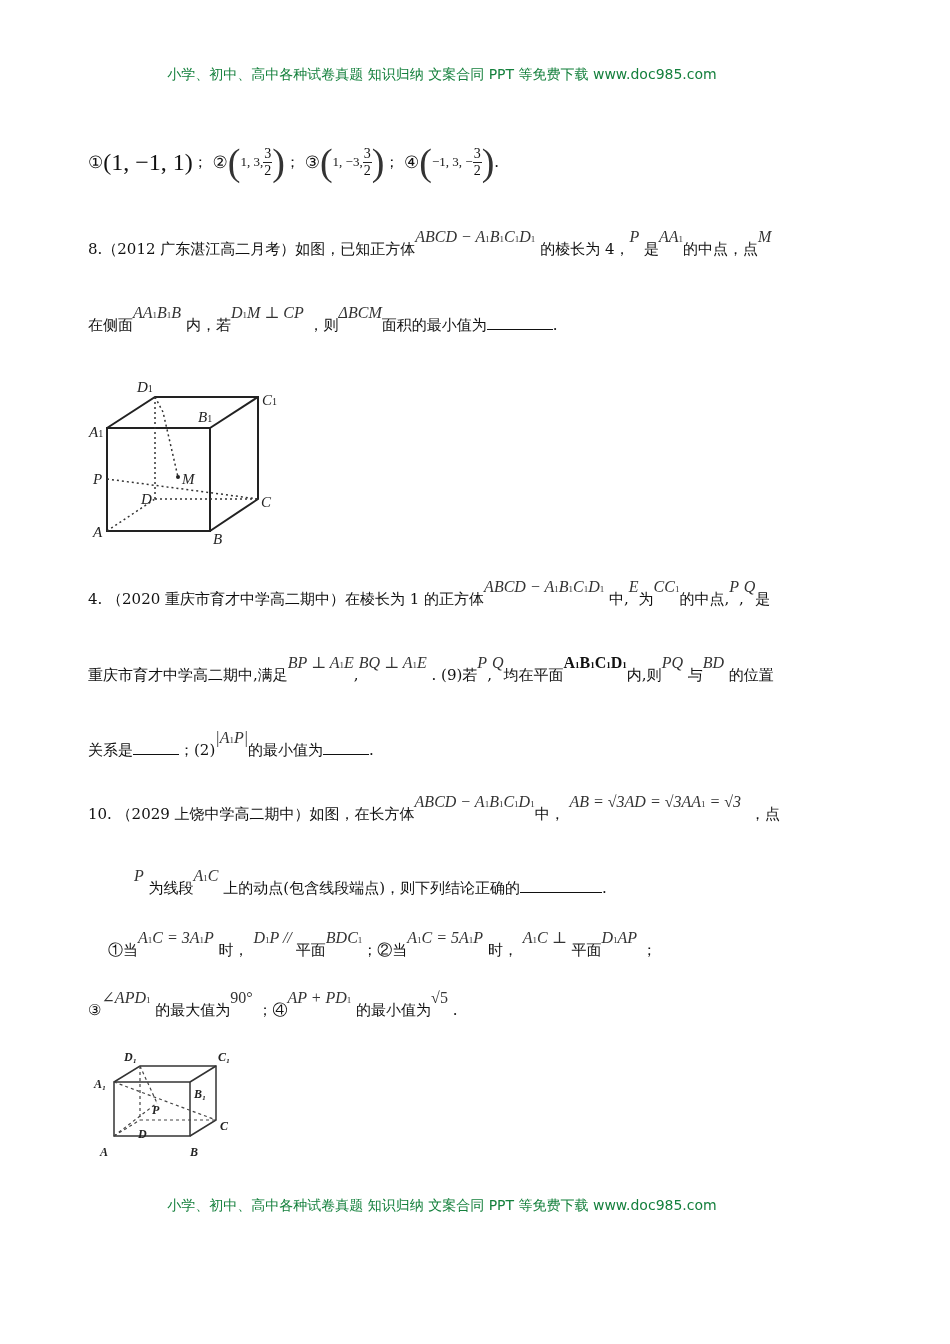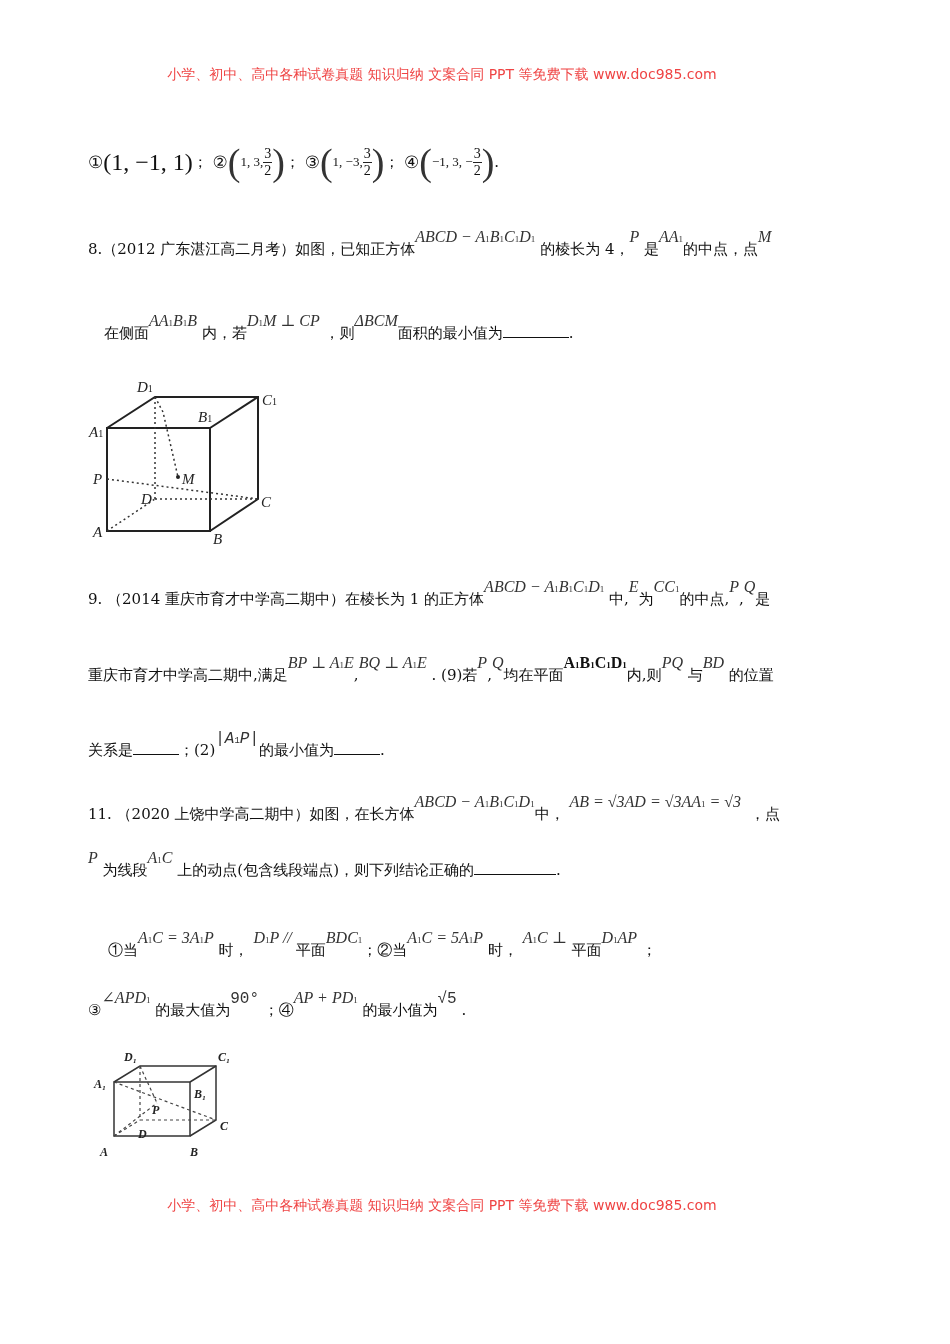--- a/index.html
+++ b/index.html
@@ -1,25 +1,25 @@
 <!DOCTYPE html>
 <html><head>
 <meta charset="utf-8">
 <style>
   html, body { margin: 0; padding: 0; background: #ffffff; }
   body { width: 950px; height: 1344px; position: relative; overflow: hidden;
          font-family: "DejaVu Serif", "Liberation Serif", serif; color: #111; }
   .hdr, .ftr { position: absolute; left: 0; width: 884px; text-align: center;
-         font-family: "DejaVu Sans", "Liberation Sans", sans-serif; font-size: 14px; color: #ef4444; }
+         font-family: "DejaVu Sans", "Liberation Sans", sans-serif; font-size: 14px; color: #15803d; }
   .hdr { top: 66px; }
   .ftr { top: 1197px; }
   .line { position: absolute; left: 88px; font-size: 15px; white-space: nowrap; }
   .m { font-family: "Liberation Serif", "DejaVu Serif", serif; font-style: italic; font-size: 16px;
        position: relative; top: -12px; color: #333; text-align: right; }
-  .mu { font-family: Liberation Mono, monospace; font-style: normal; font-size: 16px;
+  .mu { font-family: Liberation Serif, serif; font-style: normal; font-size: 16px;
        position: relative; top: -12px; color: #333; }
   .sub { font-size: 9px; font-style: normal; }
   .blank { display: inline-block; border-bottom: 1px solid #111; height: 14px; vertical-align: baseline; }
   .frac { display: inline-flex; flex-direction: column; align-items: center; vertical-align: middle;
           font-size: 14px; line-height: 16px; font-family: "Liberation Serif", serif; }
   .frac .num { border-bottom: 1px solid #222; padding: 0 1px; }
   .paren { font-size: 38px; font-weight: 100; vertical-align: middle; font-family: "Liberation Serif", serif;
            color: #333; }
   .tup { font-family: "Liberation Serif", serif; font-size: 13px; vertical-align: middle; }
   .fig { position: absolute; }
@@ -43,21 +43,21 @@
   <span style="font-size:17px;vertical-align:middle">④</span><span class="paren">(</span><span class="tup">−1, 3, −</span><span class="frac">
       <span class="num">3</span>
       <span>2</span>
     </span><span class="paren">)</span><span style="vertical-align:middle">.</span>
 </div>
 
 <div class="line" style="top:240px;">
   <span>8.（2012 广东湛江高二月考）如图，已知正方体</span><span class="m"><span>ABCD − A</span><span class="sub">1</span><span>B</span><span class="sub">1</span><span>C</span><span class="sub">1</span><span>D</span><span class="sub">1</span></span>
   <span>的棱长为 4，</span><span class="m">P</span> <span>是</span><span class="m"><span>AA</span><span class="sub">1</span></span><span>的中点，点</span><span class="m">M</span>
 </div>
-<div class="line" style="top:323px;margin-left:16px;">
+<div class="line" style="top:315px;">
   <span>在侧面</span><span class="m"><span>AA</span><span class="sub">1</span><span>B</span><span class="sub">1</span><span>B</span></span>
   <span>内，若</span><span class="m"><span>D</span><span class="sub">1</span><span>M ⊥ CP</span></span>
   <span>，则</span><span class="m">ΔBCM</span><span>面积的最小值为</span><span class="blank" style="width:66px"></span><span>.</span>
 </div>
 
 <svg class="fig" style="left:85px;top:372px;" width="200" height="175" viewBox="0 0 200 175">
   <g stroke="#222" stroke-width="2" fill="none">
     <rect x="22" y="56" width="103" height="103"></rect>
     <polyline points="22,56 70,25 173,25 173,127 125,159"></polyline>
     <line x1="125" y1="56" x2="173" y2="25"></line>
@@ -78,37 +78,37 @@
     <text x="97" y="112">M</text>
     <text x="8" y="112">P</text>
     <text x="56" y="132">D</text>
     <text x="176" y="135">C</text>
     <text x="8" y="165">A</text>
     <text x="128" y="172">B</text>
   </g>
 </svg>
 
 <div class="line" style="top:590px;">
-  <span>9.  （2014 重庆市育才中学高二期中）在棱长为 1 的正方体</span><span class="m"><span>ABCD − A</span><span class="sub">1</span>B<span class="sub">1</span>C<span class="sub">1</span>D<span class="sub">1</span></span>
+  <span>4.  （2020 重庆市育才中学高二期中）在棱长为 1 的正方体</span><span class="m"><span>ABCD − A</span><span class="sub">1</span>B<span class="sub">1</span>C<span class="sub">1</span>D<span class="sub">1</span></span>
   <span>中,</span><span class="m">E</span><span>为</span><span class="m"><span>CC</span><span class="sub">1</span></span><span>的中点,</span><span class="m">P</span><span>,</span><span class="m">Q</span><span>是</span>
 </div>
 <div class="line" style="top:665px;">
   <span>重庆市育才中学高二期中,满足</span><span class="m"><span>BP ⊥ A</span><span class="sub">1</span><span>E</span></span><span>,</span><span class="m"><span>BQ ⊥ A</span><span class="sub">1</span><span>E</span></span>
   <span>. (9)若</span><span class="m">P</span><span>,</span><span class="m">Q</span><span>均在平面</span><span class="bold"><span>A</span><span class="sub">1</span>B<span class="sub">1</span>C<span class="sub">1</span>D<span class="sub">1</span></span><span>内,则</span><span class="m">PQ</span> <span>与</span><span class="m">BD</span> <span>的位置</span>
 </div>
 <div class="line" style="top:740px;">
   <span>关系是</span><span class="blank" style="width:46px"></span><span>；(2)</span><span class="mu"><span style="font-style:italic">|A</span><span class="sub">1</span><span style="font-style:italic">P|</span></span><span>的最小值为</span><span class="blank" style="width:46px"></span><span>.</span>
 </div>
 
 <div class="line" style="top:805px;">
-  <span>11.  （2020 上饶中学高二期中）如图，在长方体</span><span class="m"><span>ABCD − A</span><span class="sub">1</span>B<span class="sub">1</span>C<span class="sub">1</span>D<span class="sub">1</span></span><span>中，</span>
+  <span>10.  （2029 上饶中学高二期中）如图，在长方体</span><span class="m"><span>ABCD − A</span><span class="sub">1</span>B<span class="sub">1</span>C<span class="sub">1</span>D<span class="sub">1</span></span><span>中，</span>
   <span class="m"><span>AB = √3AD = √3AA</span><span class="sub">1</span><span> = √3</span></span>
   <span style="margin-left:4px">，点</span>
 </div>
-<div class="line" style="top:860px;">
+<div class="line" style="top:878px;margin-left:46px;">
   <span class="m">P</span> <span>为线段</span><span class="m"><span>A</span><span class="sub">1</span>C</span> <span>上的动点(包含线段端点)，则下列结论正确的</span><span class="blank" style="width:82px"></span><span>.</span>
 </div>
 <div class="line" style="top:940px;margin-left:20px;">
   <span>①当</span><span class="m"><span>A</span><span class="sub">1</span>C = 3A<span class="sub">1</span>P</span> <span>时，</span>
   <span class="m"><span>D</span><span class="sub">1</span><span>P // </span></span><span>平面</span><span class="m"><span>BDC</span><span class="sub">1</span></span><span>；</span><span>②当</span><span class="m"><span>A</span><span class="sub">1</span>C = 5A<span class="sub">1</span>P</span> <span>时，</span>
   <span class="m"><span>A</span><span class="sub">1</span>C ⊥</span> <span>平面</span><span class="m"><span>D</span><span class="sub">1</span>AP</span> <span>；</span>
 </div>
 <div class="line" style="top:1000px;">
   <span>③</span><span class="m"><span>∠APD</span><span class="sub">1</span></span> <span>的最大值为</span><span class="mu">90°</span> <span>；</span><span>④</span><span class="m"><span>AP + PD</span><span class="sub">1</span></span> <span>的最小值为</span><span class="mu">√5</span> <span>.</span>
 </div>

